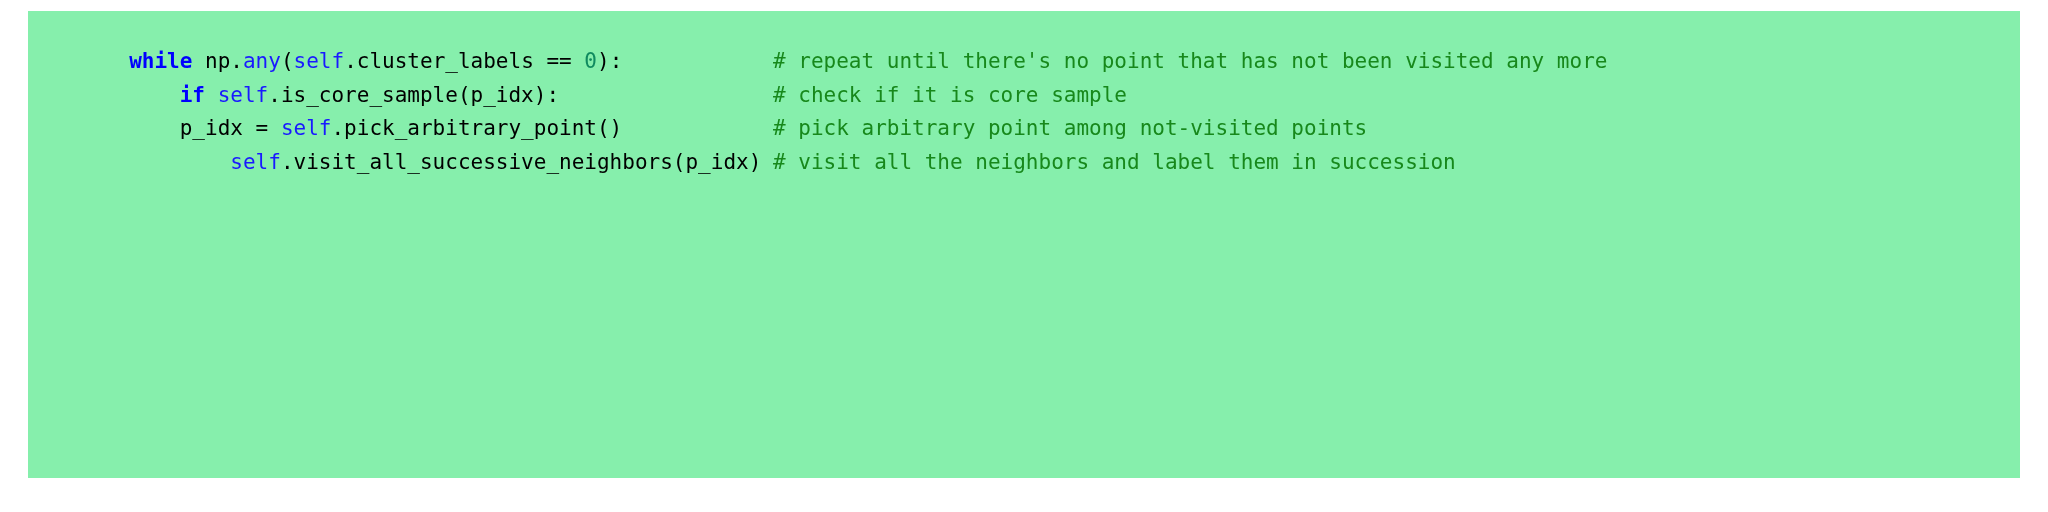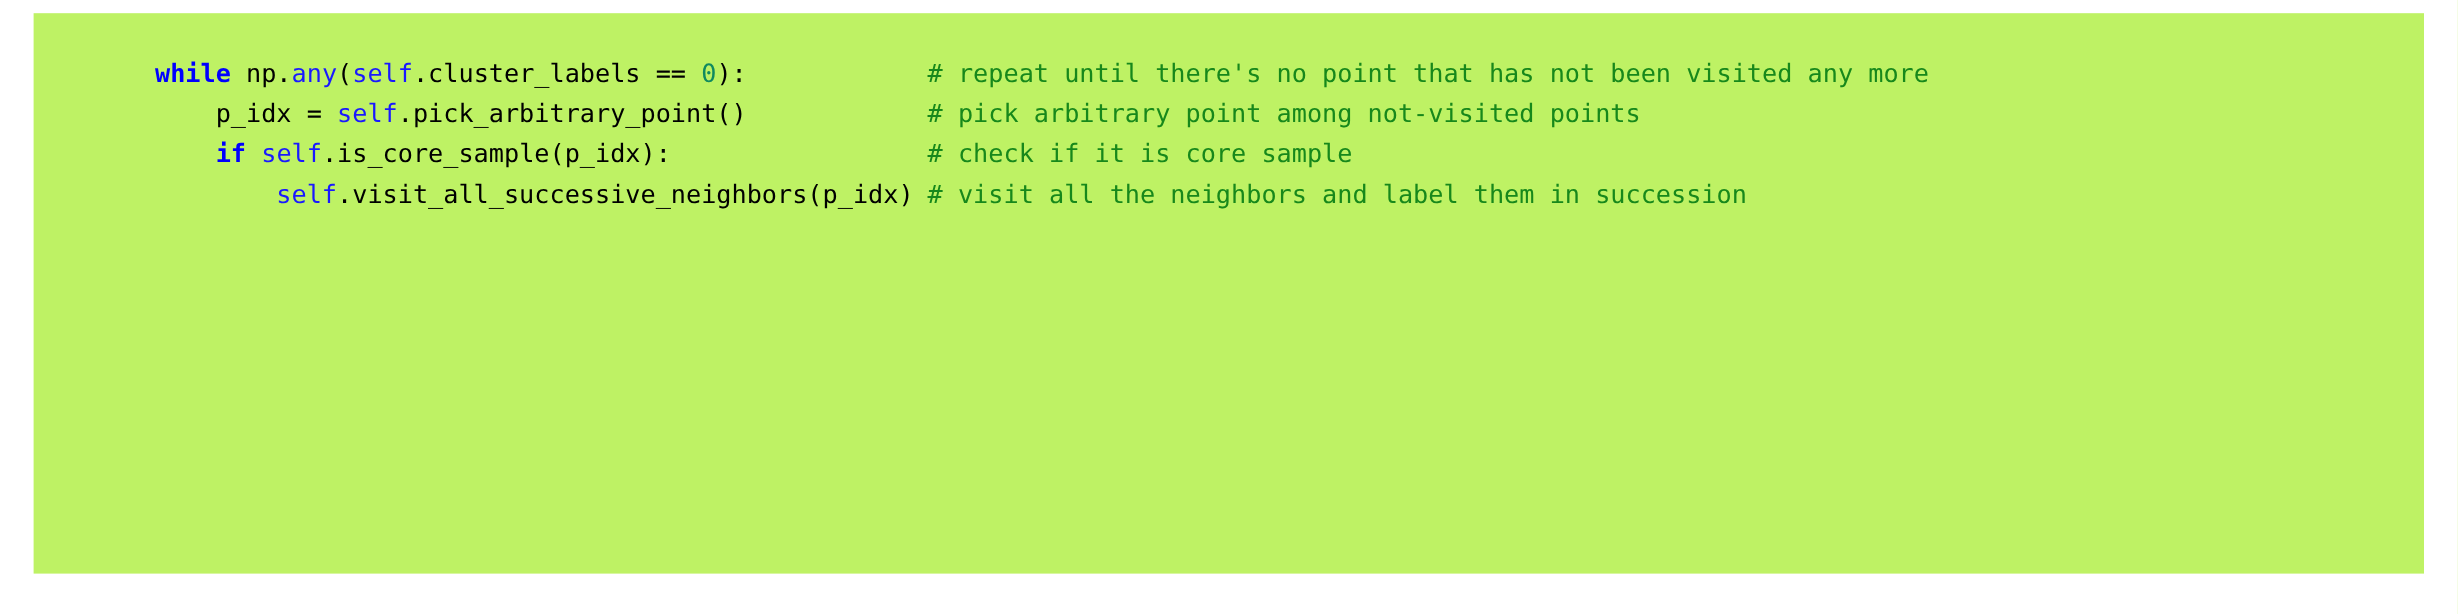--- a/index.html
+++ b/index.html
@@ -13,21 +13,21 @@
     overflow: hidden;
     font-family: "DejaVu Sans Mono", "Liberation Mono", monospace;
   }
 
   #code-cell {
     position: absolute;
     left: 28px;
     top: 11px;
     width: 1992px;
     height: 467px;
-    background: #bef264;
+    background: #86efac;
     box-sizing: border-box;
   }
 
   #code-lines {
     position: absolute;
     left: 0;
     top: 0;
     width: 100%;
     padding-top: 34px;
   }
@@ -56,18 +56,18 @@
 
   .indent { display: inline-block; }
   .blank-line { height: 33.5px; }
 </style>
 </head>
 <body>
 
 <div id="code-cell">
   <div id="code-lines">
       <div class="code-line"><span class="seg" style="display: inline-block; width: 745px;"><span class="indent">        </span><span class="seg t-keyword">while</span><span class="seg t-plain"> np.</span><span class="seg t-builtin">any</span><span class="seg t-plain">(</span><span class="seg t-self">self</span><span class="seg t-plain">.cluster_labels == </span><span class="seg t-number">0</span><span class="seg t-plain">):</span></span><span class="seg t-comment"># repeat until there's no point that has not been visited any more</span></div>
+      <div class="code-line"><span class="seg" style="display: inline-block; width: 745px;"><span class="indent">            </span><span class="seg t-keyword">if</span><span class="seg t-plain"> </span><span class="seg t-self">self</span><span class="seg t-plain">.is_core_sample(p_idx):</span></span><span class="seg t-comment"># check if it is core sample</span></div>
       <div class="code-line"><span class="seg" style="display: inline-block; width: 745px;"><span class="indent">            </span><span class="seg t-plain">p_idx = </span><span class="seg t-self">self</span><span class="seg t-plain">.pick_arbitrary_point()</span></span><span class="seg t-comment"># pick arbitrary point among not-visited points</span></div>
-      <div class="code-line"><span class="seg" style="display: inline-block; width: 745px;"><span class="indent">            </span><span class="seg t-keyword">if</span><span class="seg t-plain"> </span><span class="seg t-self">self</span><span class="seg t-plain">.is_core_sample(p_idx):</span></span><span class="seg t-comment"># check if it is core sample</span></div>
       <div class="code-line"><span class="seg" style="display: inline-block; width: 745px;"><span class="indent">                </span><span class="seg t-self">self</span><span class="seg t-plain">.visit_all_successive_neighbors(p_idx)</span></span><span class="seg t-comment"># visit all the neighbors and label them in succession</span></div>
       <div class="code-line blank-line"></div>
     </div>
 </div>
 
 </body></html>

